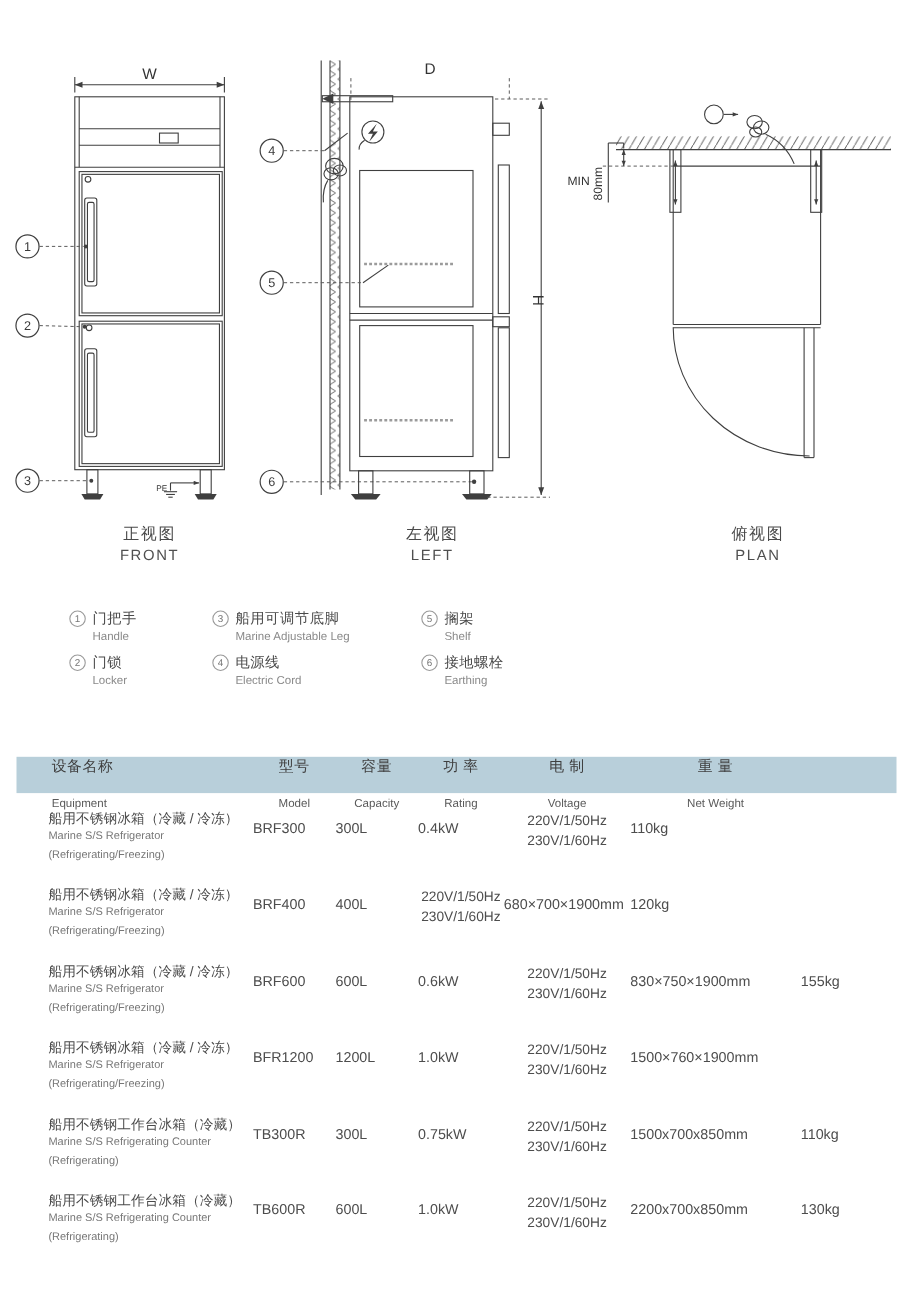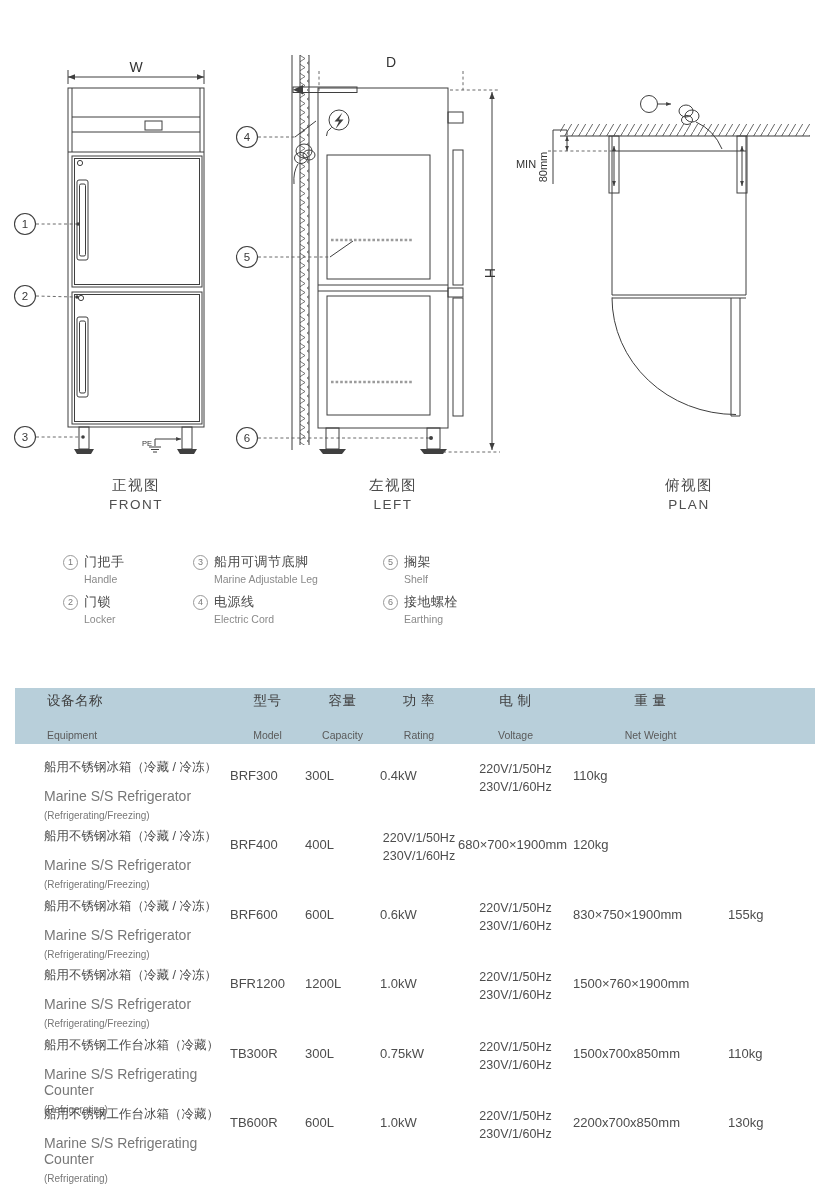--- a/index.html
+++ b/index.html
@@ -24,30 +24,30 @@
   
   #legend{position:absolute;top:553px;left:63px;display:grid;grid-template-columns:130px 190px auto;grid-template-rows:40px 40px;grid-auto-flow:column;}
   .lg-item{display:flex;align-items:flex-start;gap:6px;}
   .lg-num{width:13px;height:13px;border:1px solid #9a9a9a;border-radius:50%;font-size:9px;line-height:13px;text-align:center;color:#777;margin-top:2px;flex:0 0 auto;}
   .lg-zh{font-size:13px;color:#4a4a4a;letter-spacing:.5px;}
   .lg-en{font-size:10.5px;color:#8a8a8a;margin-top:2px;}
 
   
   #spec-table{position:absolute;top:688px;left:15px;width:800px;}
   .t-head,.t-row{display:grid;grid-template-columns:215px 75px 75px 78px 115px 155px 87px;}
-  .t-head{background:#b8cfda;height:56px;align-items:center;}
+  .t-head{background:#b8cfda;height:33px;align-items:center;}
   .t-head .cell{text-align:center;}
   .t-head .cell.first{text-align:left;padding-left:32px;}
   .h-zh{display:block;font-size:13.5px;color:#3f3f3f;letter-spacing:.5px;}
   .h-en{display:block;font-size:10.5px;color:#5a5a5a;margin-top:19px;}
   .t-rows{margin-top:9px;}
   .t-row{height:69.4px;box-sizing:border-box;padding-top:6px;}
   .c-equip{padding-left:29px;}
   .e-zh{font-size:12.5px;color:#4a4a4a;}
-  .e-en{font-size:14px;color:#777;margin-top:12px;}
+  .e-en{font-size:10px;color:#777;margin-top:2px;}
   .e-sub{font-size:10px;color:#777;margin-top:6px;}
   .c-val{text-align:left;font-size:13px;color:#4d4d4d;padding-top:9px;}
   .c-volt{text-align:center;font-size:12.5px;color:#4d4d4d;line-height:18px;padding-top:1px;}
 </style>
 </head>
 <body>
 
 <div id="page">
 
   <svg id="drawing" width="830" height="540" viewBox="0 0 830 540">

